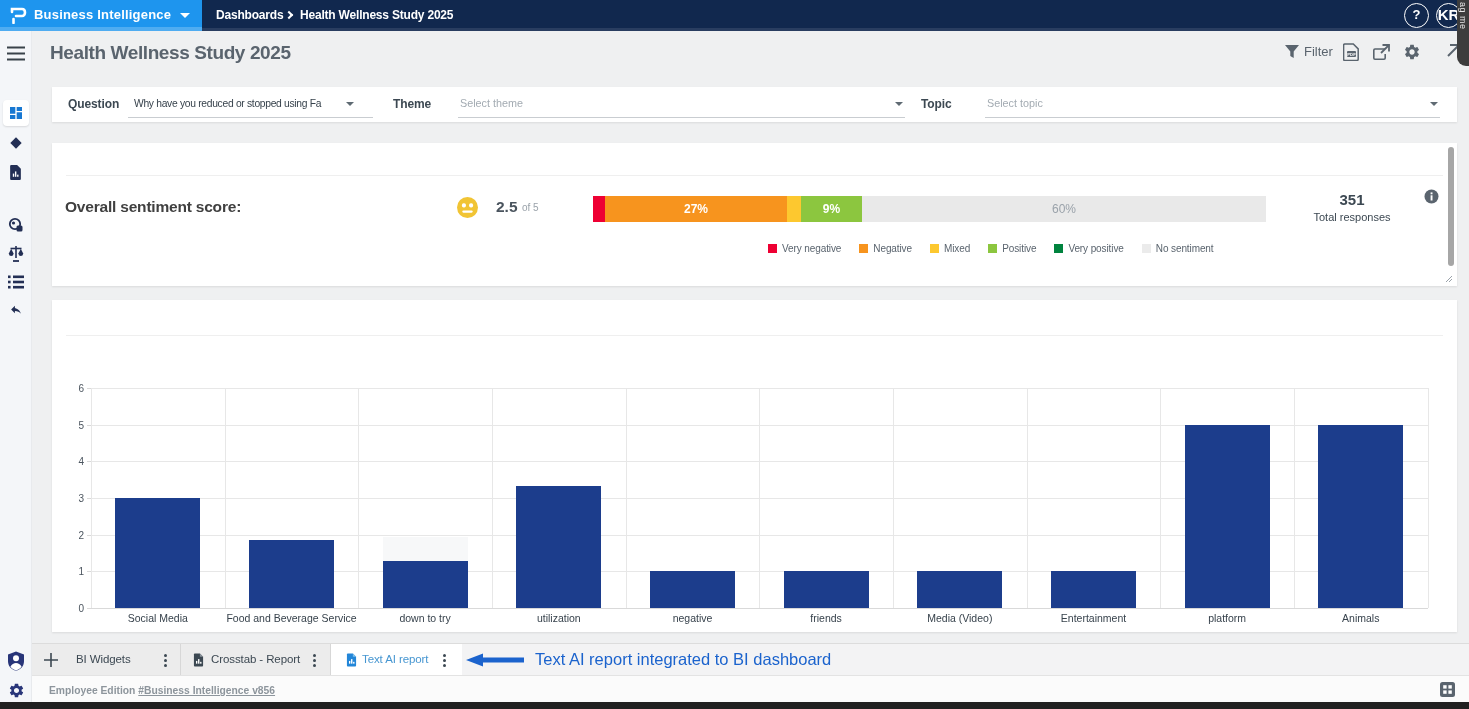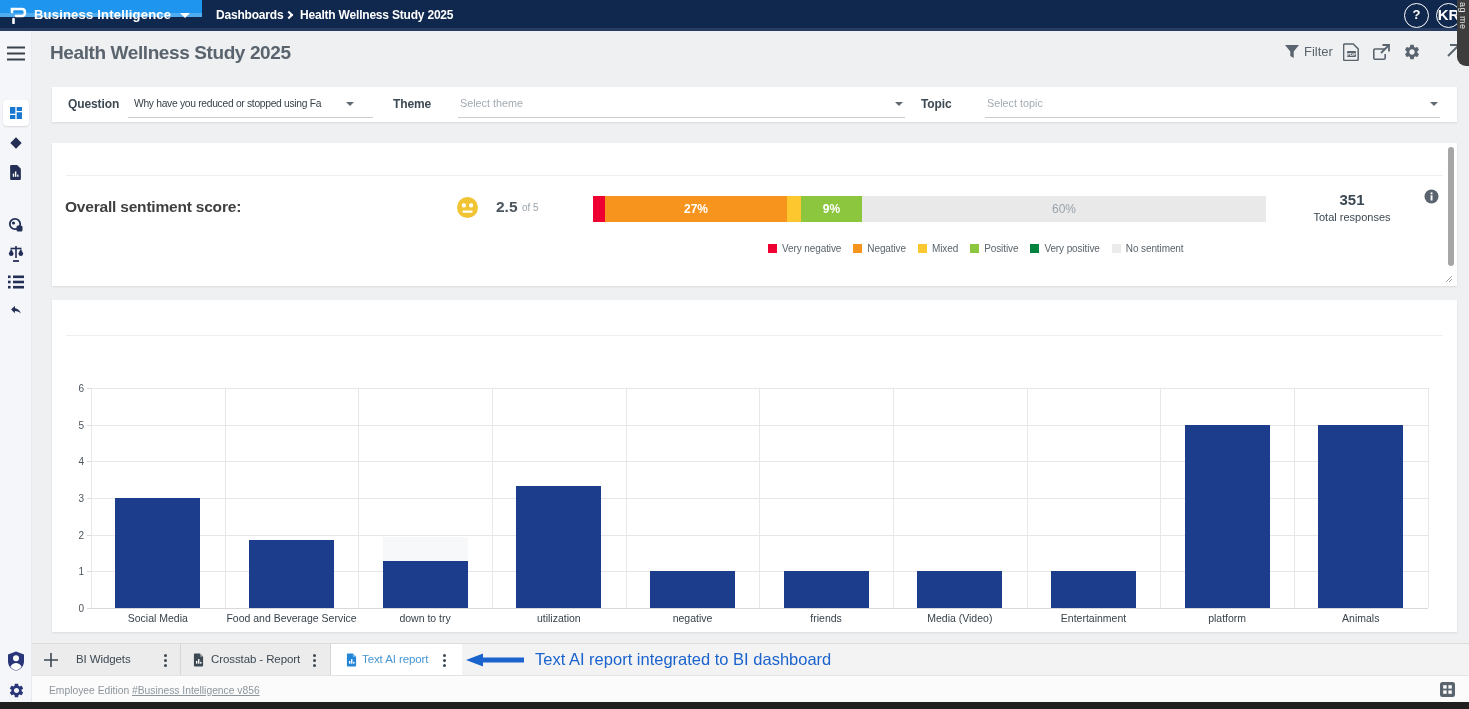--- a/index.html
+++ b/index.html
@@ -3,21 +3,21 @@
 <meta charset="utf-8">
 <style>
 * { margin:0; padding:0; box-sizing:border-box; }
 html,body { width:1469px; height:709px; overflow:hidden; }
 body { font-family:"Liberation Sans", sans-serif; background:#eff0f1; position:relative; }
 .abs { position:absolute; }
 
 
 #topbar { position:absolute; left:0; top:0; width:1469px; height:31px; background:#11284e; }
 #topbar .bshine { position:absolute; left:0; bottom:0; width:100%; height:3px; background:rgba(255,255,255,0.10); }
-#bluetab { position:absolute; left:0; top:0; width:202px; height:17px; background:#1e95ee; }
+#bluetab { position:absolute; left:0; top:0; width:202px; height:31px; background:#1e95ee; }
 #bluetab .shine { position:absolute; left:0; bottom:0; width:100%; height:4px; background:rgba(255,255,255,0.22); }
 #bluetab .bititle { position:absolute; left:34px; top:0; line-height:29px; color:#fff; font-size:13px; font-weight:bold; letter-spacing:0.2px; }
 .caret-down { width:0; height:0; border-left:5px solid transparent; border-right:5px solid transparent; border-top:5px solid #fff; }
 .crumb { position:absolute; top:0; line-height:31px; color:#fff; font-size:12px; font-weight:bold; letter-spacing:-0.2px; }
 .chev { position:absolute; top:12px; width:6px; height:6px; border-right:2px solid #fff; border-top:2px solid #fff; transform:rotate(45deg); }
 .circbtn { position:absolute; top:3px; width:25px; height:25px; border:1.5px solid #fff; border-radius:50%; color:#fff; text-align:center; }
 
 
 #ribbon { position:absolute; right:0; top:0; width:12px; height:66px; background:#3d3d3d; border-bottom-left-radius:9px; z-index:50; }
 #ribbon .rtxt { position:absolute; top:2px; left:1px; color:#e8e8e8; font-size:9px; writing-mode:vertical-rl; letter-spacing:0.5px; }
@@ -42,21 +42,21 @@
 
 
 #sentcard { top:143px; height:143px; }
 #sentcard .sep { position:absolute; left:14px; right:14px; top:32px; height:1px; background:#efefef; }
 #senttitle { position:absolute; left:13px; top:55px; font-size:15.5px; font-weight:bold; color:#404040; letter-spacing:-0.2px; }
 #emoji { position:absolute; left:405px; top:54px; width:21px; height:21px; }
 #score { position:absolute; left:444px; top:55px; font-size:15.5px; font-weight:bold; color:#4a545e; }
 #of5 { position:absolute; left:470px; top:59px; font-size:10px; color:#9aa2aa; }
 #stack { position:absolute; left:541px; top:53px; width:673px; height:26px; }
 #stack div { position:absolute; top:0; height:26px; line-height:26px; font-size:12px; font-weight:bold; color:#fff; text-align:center; }
-#legend { position:absolute; left:716px; top:100px; display:flex; gap:12px; }
+#legend { position:absolute; left:716px; top:100px; display:flex; gap:18px; }
 .litem { display:flex; align-items:center; font-size:10px; color:#5a646e; white-space:nowrap; letter-spacing:-0.1px; }
 .lsq { width:9px; height:9px; margin-right:5px; display:inline-block; }
 #total351 { position:absolute; left:1250px; top:48px; width:100px; text-align:center; }
 #total351 .n { font-size:15px; font-weight:bold; color:#3c4852; }
 #total351 .t { font-size:11px; color:#3c4852; margin-top:3px; }
 #sscroll { position:absolute; right:3px; top:4px; width:6px; height:119px; background:#a6a6a6; border-radius:3px; }
 
 
 #chartcard { top:300px; height:332px; }
 #chartcard .sep { position:absolute; left:14px; right:14px; top:35px; height:1px; background:#efefef; }
@@ -71,21 +71,21 @@
 #tabrest { position:absolute; left:430px; top:0; right:0; height:32px; background:#f3f3f4; }
 .tabdiv { position:absolute; top:0; width:1px; height:32px; background:#d7d7d7; }
 .tabtext { position:absolute; top:0; line-height:31px; font-size:11.5px; color:#3c4852; letter-spacing:-0.1px; }
 #activetab { position:absolute; left:299px; top:0; width:131px; height:32px; background:#fff; }
 .kebab { position:absolute; top:10px; width:3px; }
 .kebab i { display:block; width:3px; height:3px; border-radius:50%; background:#3c4852; margin-bottom:2px; }
 #bigarrow { position:absolute; left:434px; top:9px; }
 #arrowtext { position:absolute; left:503px; top:0; line-height:31px; font-size:16.5px; color:#1b63cd; }
 
 
-#footer { position:absolute; left:32px; top:675px; width:1437px; height:27px; background:#fbfbfb; border-top:1px solid #e3e3e3; }
+#footer { position:absolute; left:32px; top:675px; width:1437px; height:27px; background:#fbfbfb; border-top:1px solid #e3e3e3;font-weight:bold; }
 #footer .ftext { position:absolute; left:17px; top:9px; font-size:10.3px; color:#8d959c; }
 #darkstrip { position:absolute; left:0; top:702px; width:1469px; height:7px; background:#202020; }
 </style>
 </head>
 <body>
 
 <div id="topbar">
   <div class="bshine"></div>
   <div id="bluetab">
     <svg class="abs" style="left:10px;top:7px" width="19" height="17" viewBox="0 0 19 17">

